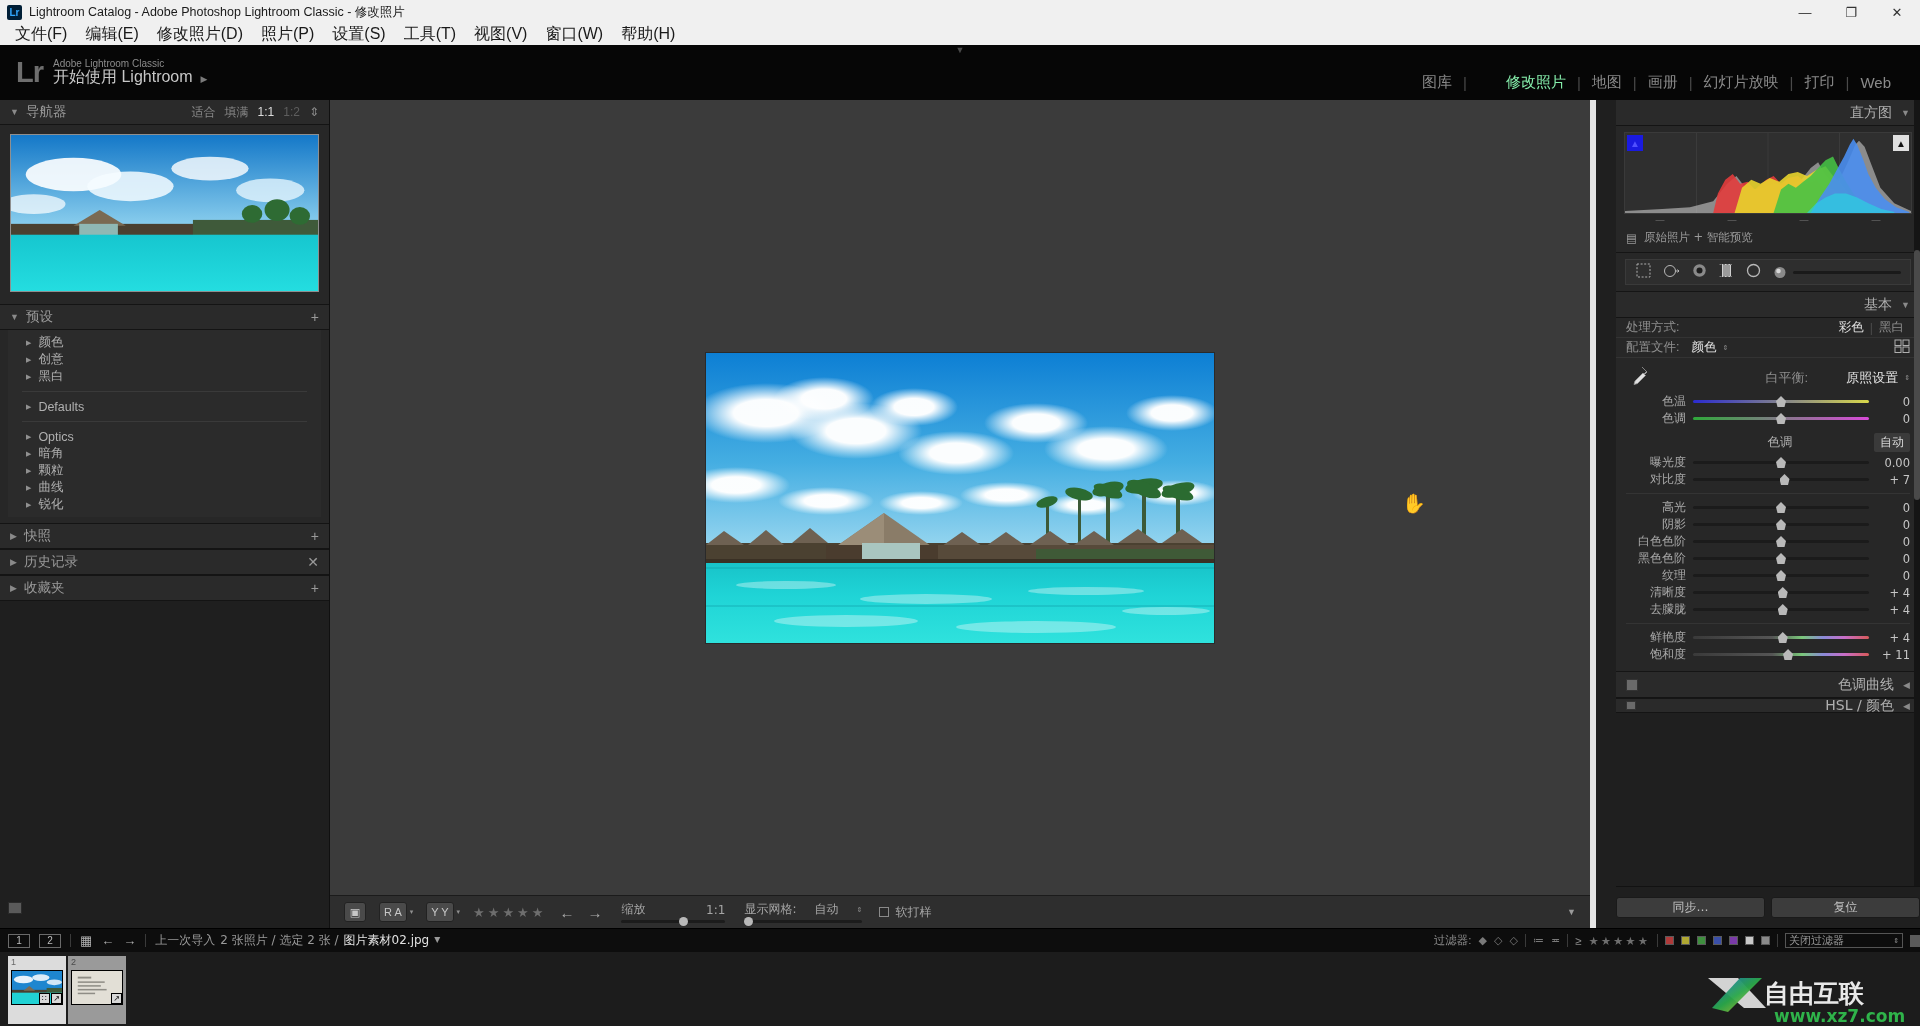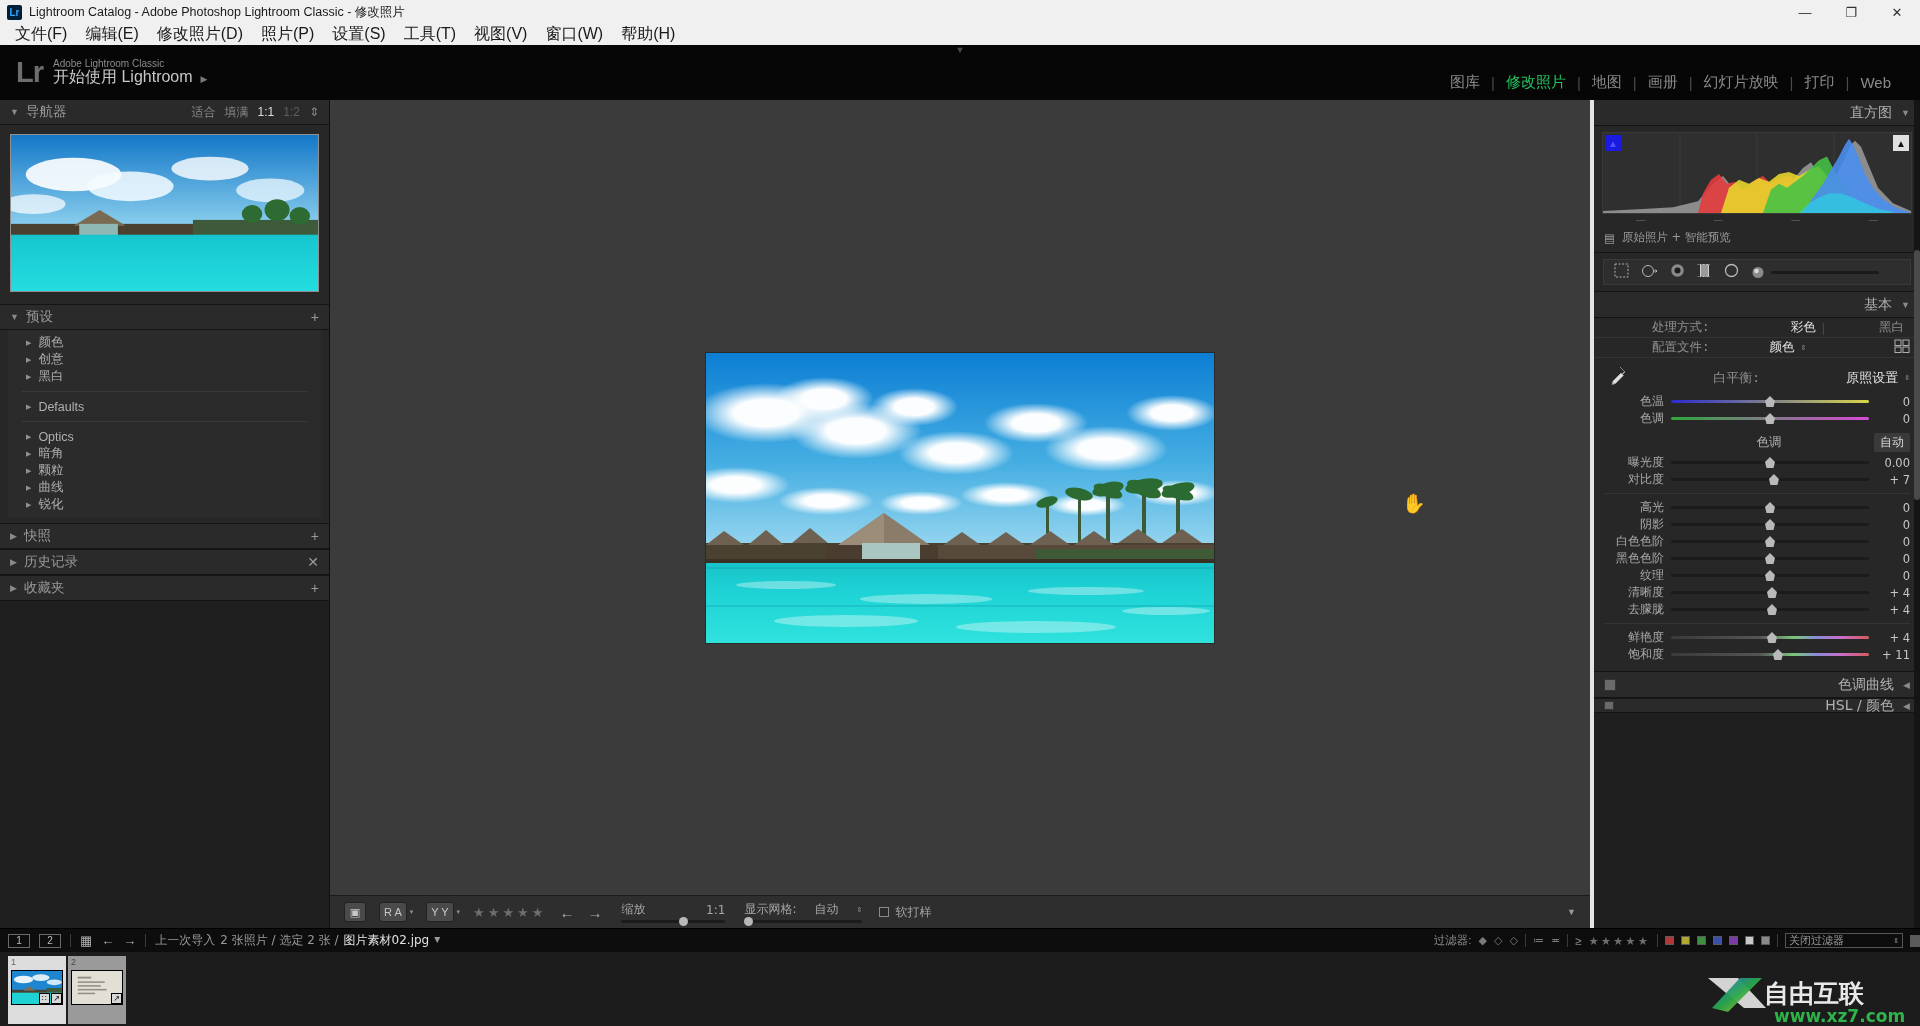--- a/index.html
+++ b/index.html
@@ -21,21 +21,21 @@
   
   #identbar { height:55px; background:#060606; display:flex; align-items:center; position:relative; }
   #idplate { display:flex; align-items:flex-end; padding-left:16px; }
   #idplate .lr { font-size:29px; font-weight:bold; color:#6e6e6e; letter-spacing:-1px; line-height:1; margin-right:10px; }
   #idplate .txts { line-height:1.05; padding-bottom:1px; }
   #idplate .t1 { font-size:10px; color:#8c8c8c; }
   #idplate .t2 { font-size:16px; color:#c8c8c8; }
   #idplate .arr { font-size:9px; color:#7a7a7a; margin-left:8px; padding-bottom:3px; }
   #modules { position:absolute; right:18px; bottom:8px; display:flex; align-items:center; font-size:15px; }
   #modules .mod { color:#8a8a8a; padding:0 11px; }
-  #modules .mod.active { color:#22c55e; }
+  #modules .mod.active { color:#86efac;margin-left:28px; }
   #modules .sep { color:#4a4a4a; }
   #topcollapse { position:absolute; left:50%; top:0px; transform:translateX(-50%); color:#4a4a4a; font-size:9px; }
 
   
   #main { height:828px; display:flex; background:#252525; }
 
   
   #leftpanel { width:330px; background:#1f1f1f; display:flex; flex-direction:column; border-right:1px solid #101010; }
   #leftscroll { flex:1; overflow:hidden; }
   .pnl-head { height:25px; background:#2a2a2a; display:flex; align-items:center; padding:0 10px; color:#9a9a9a; font-size:13.5px; border-bottom:1px solid #141414; }
@@ -71,21 +71,21 @@
   .caret { font-size:7px; color:#909090; }
   .stars { color:#6e6e6e; font-size:13px; letter-spacing:3px; }
   .arrw { color:#adadad; font-size:15px; }
   .tblabel { color:#a5a5a5; font-size:12px; font-family:"DejaVu Sans",sans-serif; }
   .slider-sm { width:88px; height:3px; background:#1c1c1c; border-radius:2px; position:relative; }
   .slider-sm .kn { position:absolute; top:-3px; width:9px; height:9px; border-radius:50%; background:#b8b8b8; }
   .cbox { width:10px; height:10px; border:1px solid #8a8a8a; background:#2a2a2a; }
   #tbcollapse { position:absolute; right:14px; color:#9a9a9a; font-size:9px; }
 
   
-  #rightpanel { width:330px; background:#1f1f1f; display:flex; flex-direction:column; border-left:4px solid #e5e5e5; }
+  #rightpanel { width:330px; background:#1f1f1f; display:flex; flex-direction:column; border-left:6px solid #e5e5e5;padding-left:20px; }
   #rightscroll { flex:1; overflow:hidden; position:relative; }
   .rhead { height:26px; background:#2a2a2a; display:flex; align-items:center; justify-content:flex-end; padding:0 10px; color:#b0b0b0; font-size:14px; border-bottom:1px solid #141414; }
   .rhead .cn { font-family:"DejaVu Sans",sans-serif; }
   .rhead .tri { font-size:9px; margin-left:9px; color:#8a8a8a; }
   #histobox { background:#272727; padding:6px 8px 3px 8px; }
   #histo { height:82px; background:#2f2f2f; border:1px solid #3a3a3a; position:relative; overflow:hidden; }
   .clip { position:absolute; top:2px; width:16px; height:16px; display:flex; align-items:center; justify-content:center; font-size:10px; }
   #histticks { display:flex; justify-content:space-around; color:#6a6a6a; font-size:9px; height:11px; align-items:center; }
   #histfoot { background:#272727; padding:2px 10px 7px 10px; display:flex; align-items:center; gap:7px; color:#9a9a9a; font-size:11.5px; font-family:"DejaVu Sans",sans-serif; }
   #toolstrip { background:#272727; border-top:1px solid #151515; padding:6px 9px; }
@@ -93,21 +93,21 @@
 
   .sec { background:#272727; border-top:1px solid #151515; }
   .row { display:flex; align-items:center; height:17px; padding:0 10px 0 10px; font-size:12px; }
   .row .lbl { font-family:"DejaVu Sans",sans-serif; color:#a8a8a8; }
   .row .val { width:34px; text-align:right; color:#c6c6c6; font-size:11.5px; font-family:"DejaVu Sans",sans-serif; }
   .sl { height:3px; background:#1b1b1b; border-radius:2px; position:relative; margin:0 7px; }
   .sl .kn { position:absolute; top:-4px; left:50%; margin-left:-5px; width:10px; height:11px; background:#b9b9b9;
         clip-path:polygon(50% 0%,100% 45%,85% 100%,15% 100%,0% 45%); }
   .secdiv { height:1px; background:#343434; margin:5px 10px; }
   .subrow { display:flex; align-items:center; height:20px; padding:0 10px; font-size:12.5px; }
-  .tagbtn { font-family:Liberation Mono, monospace; color:#8f8f8f; padding:0 6px;margin-left:48px; }
+  .tagbtn { font-family:Liberation Sans, sans-serif; color:#8f8f8f; padding:0 6px; }
   .tagbtn.on { color:#e4e4e4; }
 
   #rightbottom { height:42px; background:#1f1f1f; display:flex; align-items:center; justify-content:center; gap:6px; border-top:1px solid #121212; }
 
   
   #fsbar { height:24px; background:#0d0d0d; display:flex; align-items:center; padding:0 8px; gap:9px; position:relative; border-top:1px solid #000; }
   .fsnum { width:22px; height:14px; border:1px solid #6a6a6a; color:#bdbdbd; font-size:10px; display:flex; align-items:center; justify-content:center; }
   .fsdiv { width:1px; height:13px; background:#3a3a3a; }
   #fsinfo { color:#9a9a9a; font-size:12px; font-family:"DejaVu Sans",sans-serif; display:flex; align-items:flex-start; gap:5px; }
   #fsinfo .fname { color:#e2e2e2; }
@@ -682,20 +682,25 @@
           <span class="cn">HSL / 颜色</span>
           <span class="tri">◀</span>
         </div>
       </div>
 
       <div class="vscroll" style="height:100%">
         <div class="thumb" style="top:150px;height:250px"></div>
       </div>
     </div>
 
+    <div id="rightbottom">
+      <span style="position:absolute;left:8px;width:14px;height:12px;background:#5a5a5a;border:1px solid #2a2a2a"></span>
+      <div class="lrbtn">同步…</div>
+      <div class="lrbtn">复位</div>
+    </div>
   </div>
 </div>
 
 <div id="fsbar">
   <span class="fsnum">1</span>
   <span class="fsnum">2</span>
   <span class="fsdiv"></span>
   <span style="color:#b0b0b0;font-size:13px">▦</span>
   <span style="color:#b0b0b0;font-size:13px">←</span>
   <span style="color:#b0b0b0;font-size:13px">→</span>

